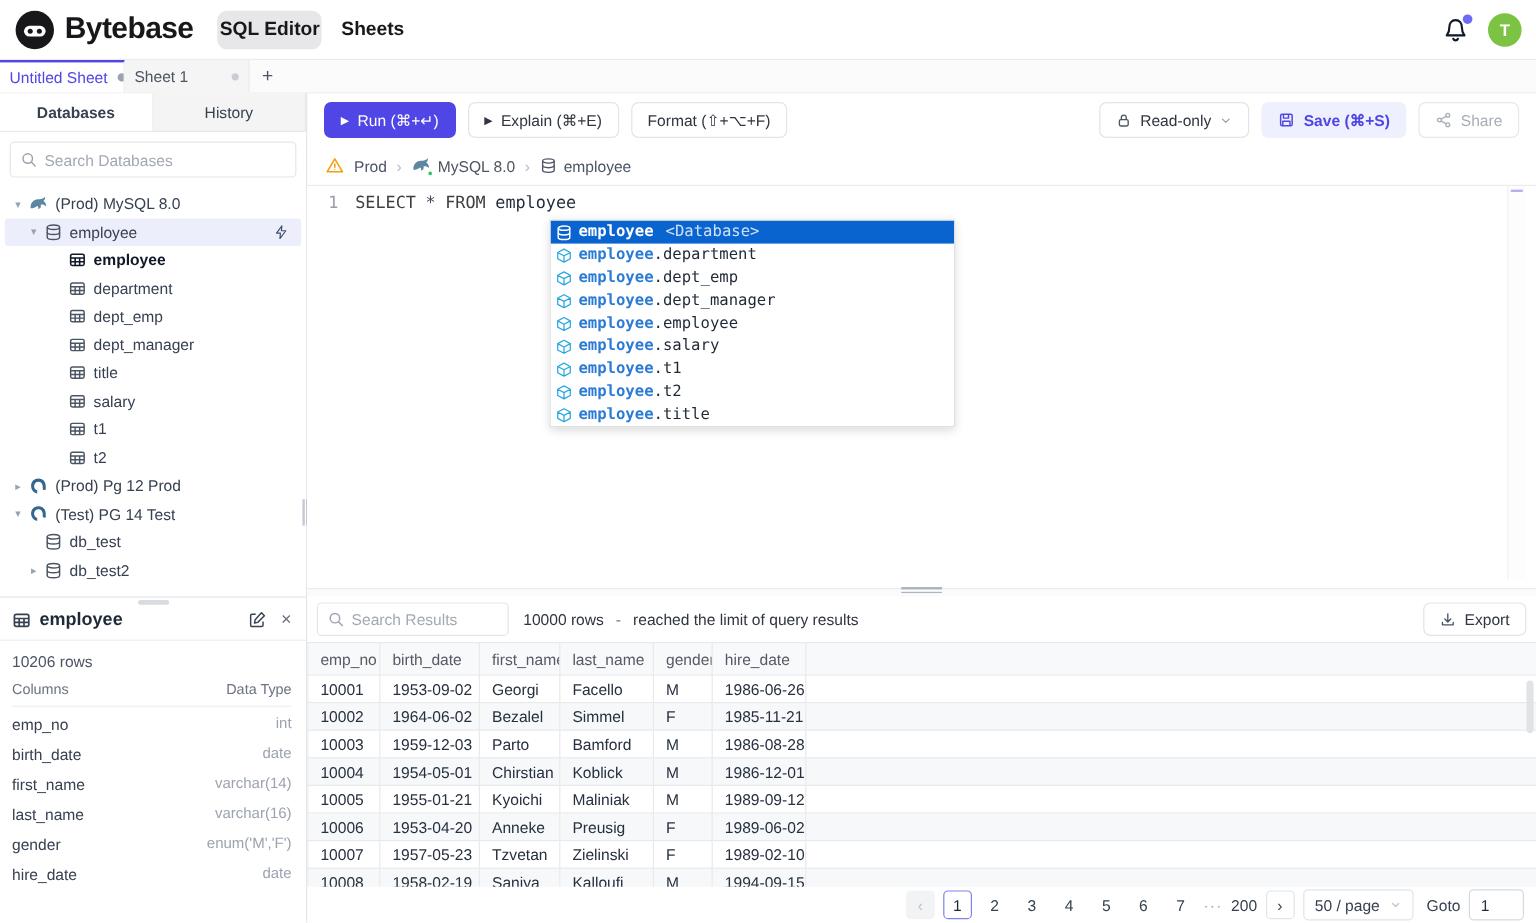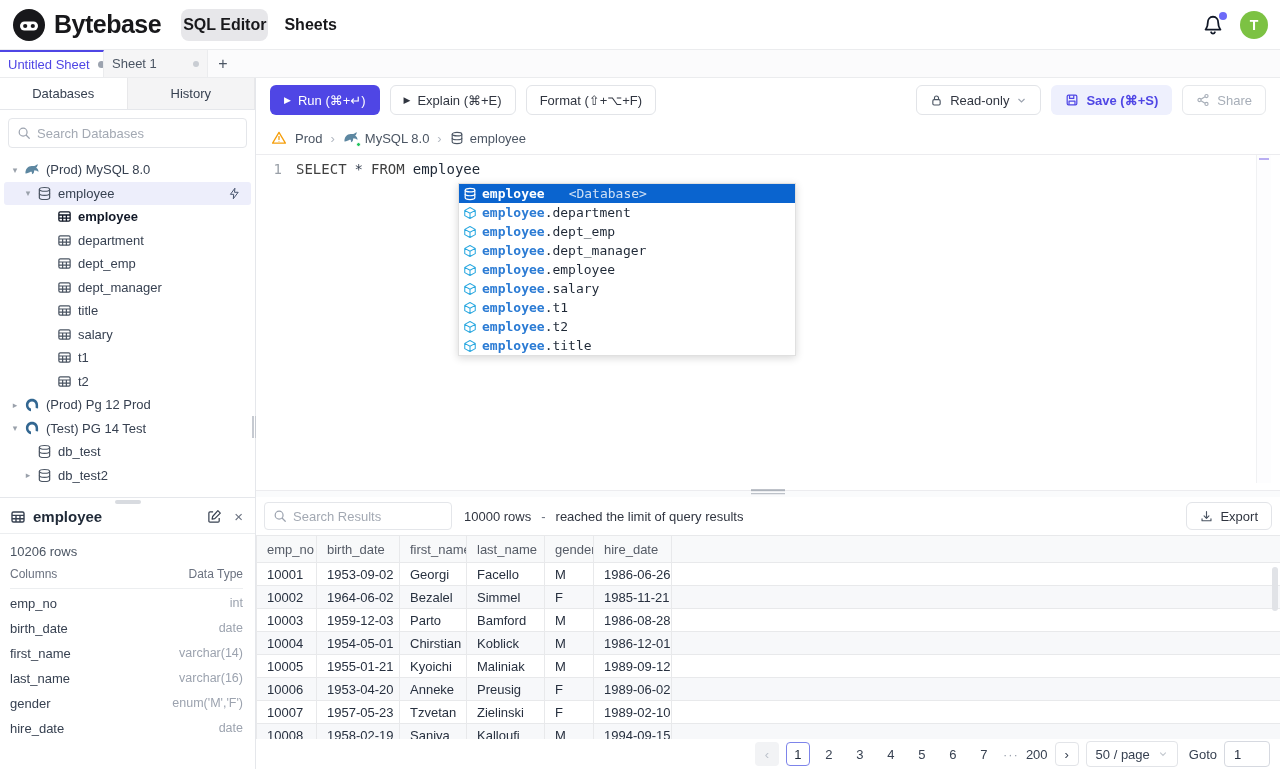--- a/index.html
+++ b/index.html
@@ -28,21 +28,21 @@
   .tab-add { width:30px; display:flex; align-items:center; justify-content:center; color:#4b5563; font-size:16px; cursor:pointer; }
 
   
   .main { display:flex; height:691px; }
   .sidebar { position:relative; width:256px; flex:none; border-right:1px solid #e5e7eb; display:flex; flex-direction:column; background:#fff; }
   .content { flex:1; display:flex; flex-direction:column; min-width:0; }
 
   
   .side-tabs { height:32px; display:flex; background:#f4f4f5; border-bottom:1px solid #e5e7eb; font-size:13px; }
   .side-tab { flex:1; display:flex; align-items:center; justify-content:center; color:#374151; cursor:pointer; border-right:1px solid #e8e8ea; }
-  .side-tab.active { background:#fff; font-weight:400; }
+  .side-tab.active { background:#fff; font-weight:700; }
   .side-search { padding:8px; }
   .search-box { display:flex; align-items:center; gap:6px; height:30px; border:1px solid #e4e6ea; border-radius:4px; padding:0 8px; background:#fff; }
   .search-box input { border:0; outline:0; flex:1; font-size:13px; color:#374151; font-family:inherit; min-width:0; background:transparent; }
   .search-box input::placeholder { color:#a3a9b3; }
   .search-box .icon { color:#9ca3af; }
 
   
   .tree { flex:1; overflow:hidden; font-size:13px; color:#374151; padding-top:2px; }
   .t-row { display:flex; align-items:center; height:23.5px; cursor:pointer; white-space:nowrap; }
   .t-chev { width:14px; font-size:9px; color:#9aa1ab; text-align:center; flex:none; }
@@ -106,30 +106,30 @@
 
   
   .suggest { position:absolute; left:202px; top:28px; width:338px; background:#fff; border:1px solid #e0e0e0; box-shadow:0 2px 8px rgba(0,0,0,.16); font-size:13px; z-index:5; }
   .ac-row { display:flex; align-items:center; height:19px; padding:0 4px; cursor:pointer; white-space:nowrap; }
   .ac-row .icon { margin-right:5px; color:#29a8e0; }
   .ac-prefix { color:#2b7bd4; font-weight:700; }
   .ac-suffix { color:#1f2937; }
   .ac-row.sel { background:#0a64cf; color:#fff; }
   .ac-row.sel .icon { color:#fff; }
   .ac-sel-label { font-weight:700; color:#fff; }
-  .ac-detail { margin-left:24px; color:#cfe0f5; }
+  .ac-detail { margin-left:10px; color:#cfe0f5; }
 
   .h-divider { position:relative; height:7px; border-top:1px solid #ececef; background:#fafbfc; cursor:row-resize; }
   .h-grip { position:absolute; left:50%; top:0; transform:translate(-50%,-40%); width:34px; height:7px; display:flex; flex-direction:column; justify-content:center; gap:2px; }
   .h-grip i { height:1.5px; background:#aeb4bc; }
 
   
   .results { height:272px; flex:none; display:flex; flex-direction:column; background:#fff; }
   .res-head { height:38px; flex:none; display:flex; align-items:center; gap:12px; padding:0 8px; }
-  .res-search { width:188px; height:28px; }
+  .res-search { width:160px; height:28px; }
   .res-count { display:flex; gap:10px; font-size:13px; color:#303540; }
   .res-dash { color:#6b7280; }
   .res-export { margin-left:auto; height:28px; }
   .grid-wrap { flex:1; overflow:hidden; position:relative; }
   table.grid { border-collapse:collapse; width:100%; table-layout:fixed; font-size:13px; }
   .grid th, .grid td { border:1px solid #e8e9eb; padding:0 10px; text-align:left; overflow:hidden; white-space:nowrap; font-weight:400; }
   .grid th { height:27px; background:#f8f9fa; color:#555b66; }
   .grid td { height:23px; color:#27303f;margin-top:35px; }
   .grid tr:nth-of-type(even) td { background:#f7f8fa; }
   .grid col.c0{width:60px} .grid col.c1{width:83px} .grid col.c2{width:67px}

